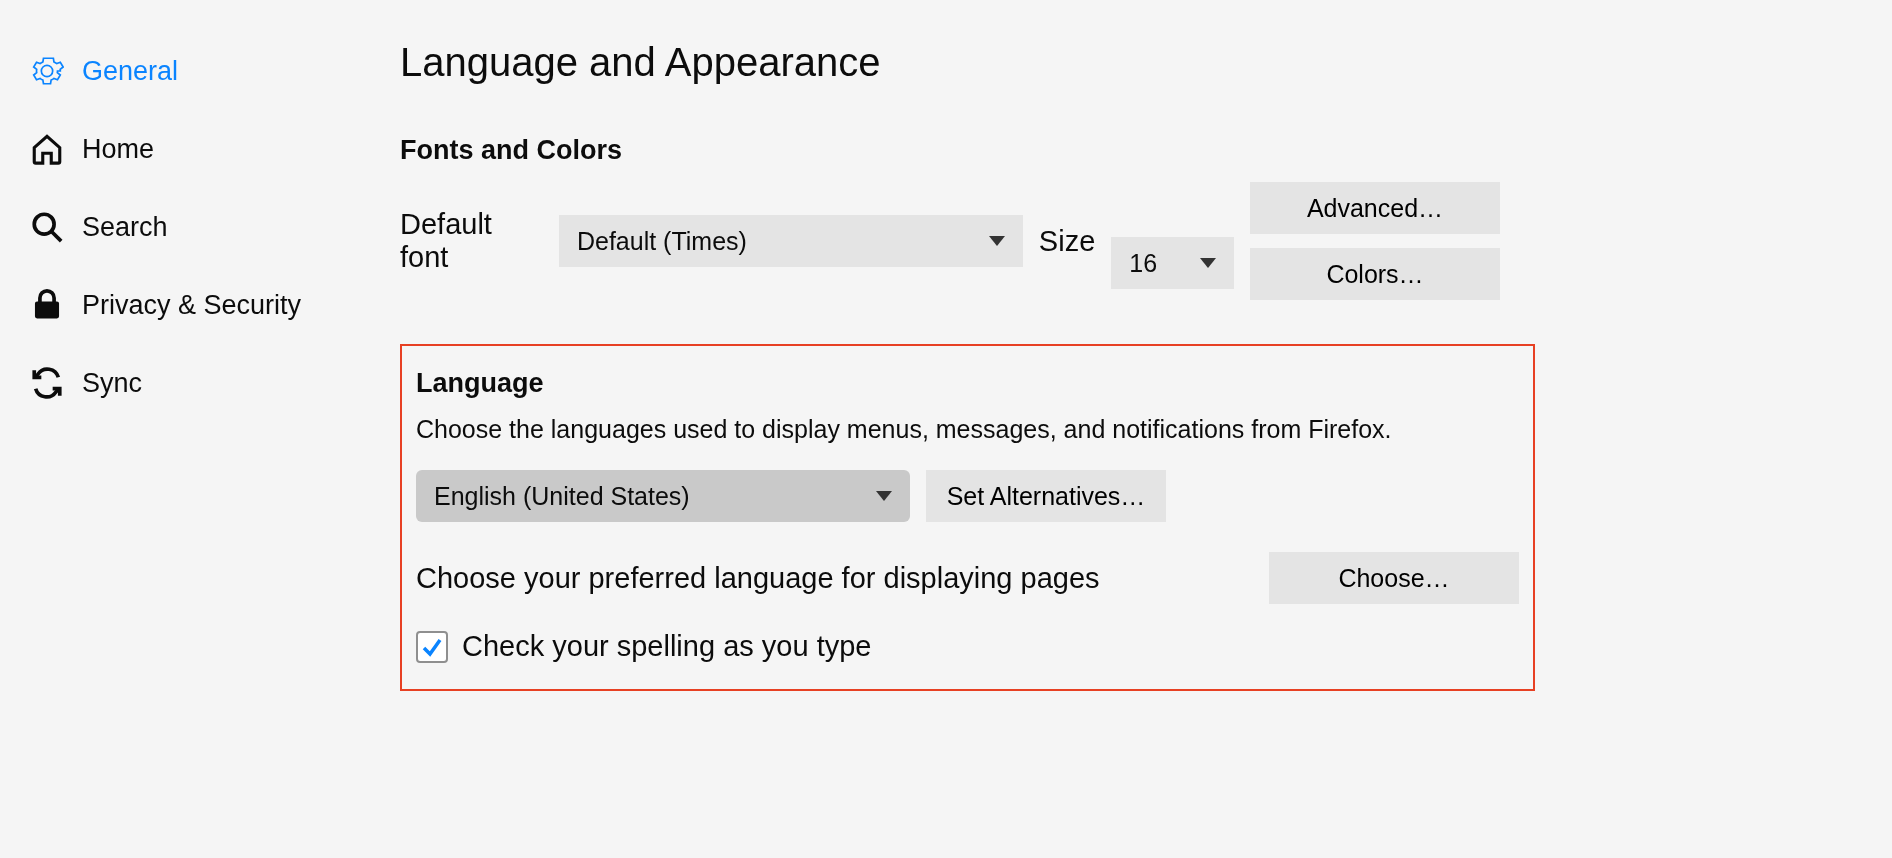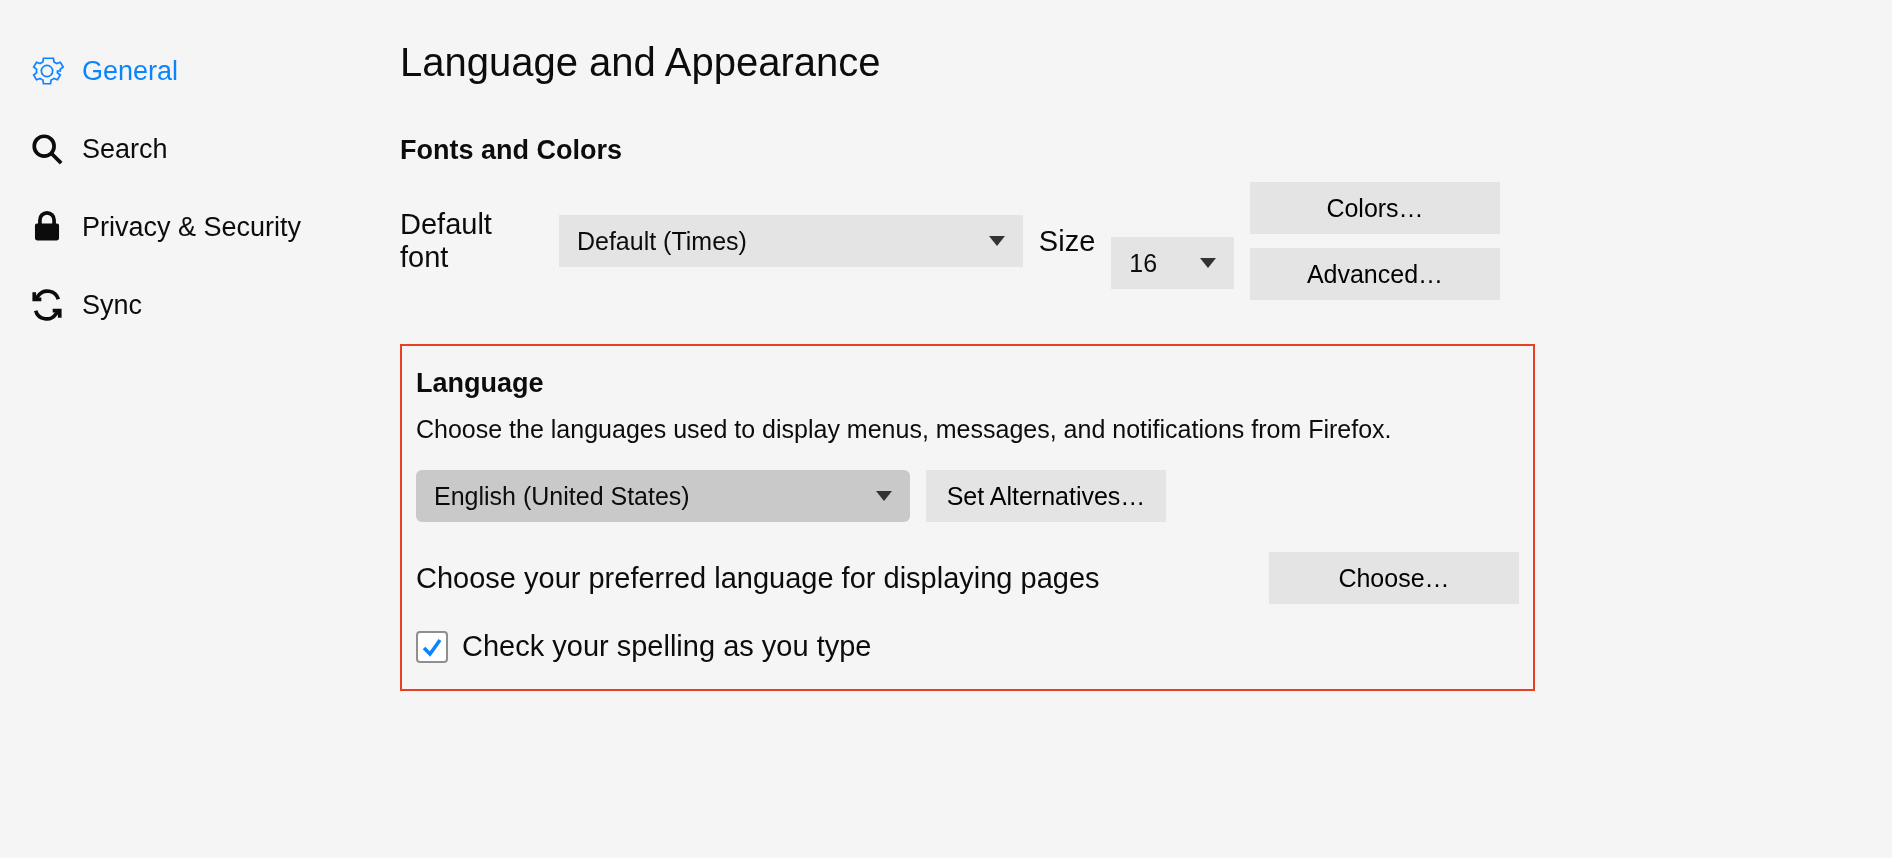--- a/index.html
+++ b/index.html
@@ -116,20 +116,28 @@
 
     <div class="side-item active">
       <span class="side-icon">
         <svg viewBox="0 0 24 24" width="34" height="34">
             <path d="M12 8a4 4 0 100 8 4 4 0 000-8zm9.4 4a7.6 7.6 0 00-.1-1.2l2.1-1.6-2-3.4-2.5 1a7.4 7.4 0 00-2-1.2l-.4-2.6H9.5l-.4 2.6a7.4 7.4 0 00-2 1.2l-2.5-1-2 3.4 2.1 1.6a7.6 7.6 0 000 2.4l-2.1 1.6 2 3.4 2.5-1a7.4 7.4 0 002 1.2l.4 2.6h5l.4-2.6a7.4 7.4 0 002-1.2l2.5 1 2-3.4-2.1-1.6c.07-.4.1-.8.1-1.2z" fill="none" stroke-width="1.2"></path>
           </svg>
       </span>
       <span>General</span>
     </div>
 
+    <div class="side-item">
+      <span class="side-icon">
+        <svg viewBox="0 0 24 24" width="34" height="34">
+            <path d="M3 11l9-8 9 8v10a1 1 0 01-1 1h-5v-7H9v7H4a1 1 0 01-1-1V11z" fill="none" stroke-width="2.2"></path>
+          </svg>
+      </span>
+      <span>Home</span>
+    </div>
 
     <div class="side-item">
       <span class="side-icon">
         <svg viewBox="0 0 24 24" width="34" height="34">
             <circle cx="10" cy="10" r="7" fill="none" stroke-width="2.6"></circle>
             <line x1="15" y1="15" x2="22" y2="22" stroke-width="2.6"></line>
           </svg>
       </span>
       <span>Search</span>
     </div>
@@ -174,22 +182,22 @@
         </div>
 
         <span class="label">Size</span>
 
         <div class="select size-sel">
           <span>16</span>
           <span class="caret"></span>
         </div>
 
         <div class="right-col">
+          <button class="btn wide">Advanced…</button>
           <button class="btn wide">Colors…</button>
-          <button class="btn wide">Advanced…</button>
         </div>
       </div>
     </section>
 
     <section class="lang-box">
       <h2 class="section-h">Language</h2>
 
       <p class="desc">Choose the languages used to display menus, messages, and notifications from Firefox.</p>
 
       <div class="lang-row">

